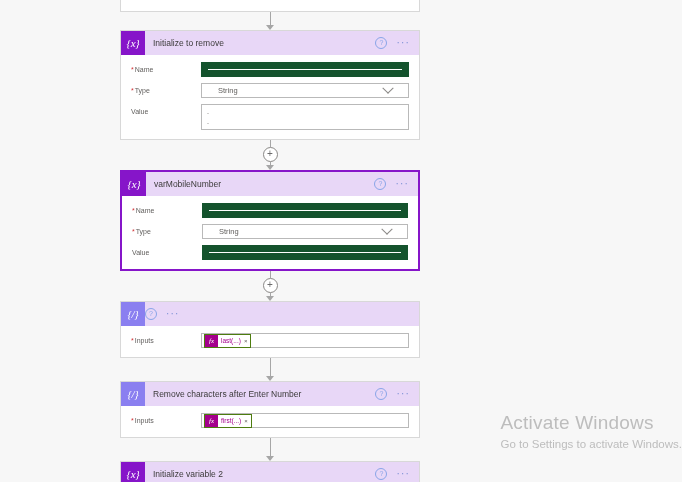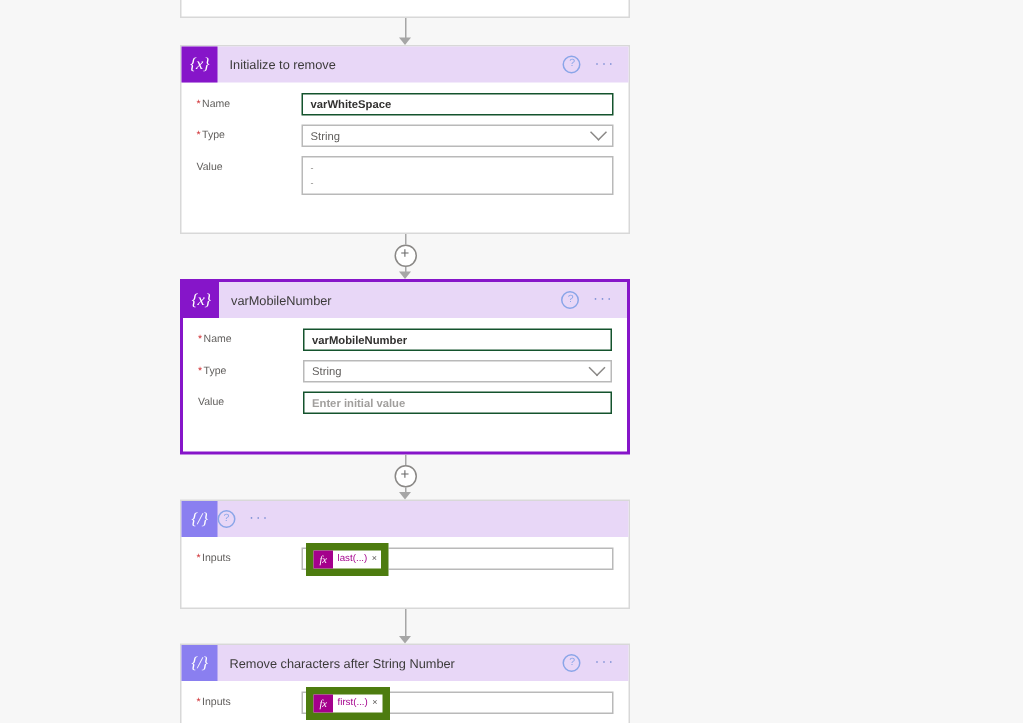--- a/index.html
+++ b/index.html
@@ -99,56 +99,55 @@
   }
 
   
   .card-body { padding: 7px 10px 9px 10px; }
 
   .field-row {
     display: flex;
     align-items: flex-start;
     margin-bottom: 6px;
   }
-  .field-row:last-child { margin-bottom: 16px; }
+  .field-row:last-child { margin-bottom: 0; }
 
   .field-label {
     flex: 0 0 70px;
     font-size: 7px;
     color: #605e5c;
     padding-top: 4px;
     white-space: nowrap;
   }
   .req { color: #d13438; margin-right: 1px; }
 
   .field-control { flex: 1 1 auto; }
 
   .txtbox {
-    border: 1px solid #14532d;
+    border: 7px solid #14532d;
     background: #ffffff;
     height: 15px;
     box-sizing: border-box;
     font-size: 7.5px;
     color: #323130;
     padding: 0 5px;
     line-height: 13px;
     white-space: nowrap;
     overflow: hidden;
-    font-weight: bold;
   }
   .txtbox.ph { color: #a19f9d; }
 
   .dropdown {
     border: 1px solid #b9b9b9;
     background: #ffffff;
     height: 15px;
     box-sizing: border-box;
     font-size: 7.5px;
     color: #605e5c;
-    padding: 0 5px;
+    padding: 0 16px;
     line-height: 13px;
     display: flex;
     align-items: center;
     justify-content: space-between;
   }
   .chev {
     width: 7px; height: 7px;
     border-right: 1px solid #8a8886;
     border-bottom: 1px solid #8a8886;
     transform: rotate(45deg) translate(-2px,-2px);
@@ -175,21 +174,21 @@
     box-sizing: border-box;
     display: flex;
     align-items: center;
     padding: 0 2px;
   }
   .chip {
     display: flex;
     align-items: center;
     height: 12px;
     background: #ffffff;
-    border: 5px solid #4d7c0f;
+    border: 1px solid #4d7c0f;
     font-size: 6.5px;
   }
   .chip-fx {
     width: 13px; height: 12px;
     background: #a4008c;
     color: #ffffff;
     display: flex;
     align-items: center;
     justify-content: center;
     font-family: "Liberation Serif", serif;
@@ -386,21 +385,21 @@
           </div>
         </div>
       </div>
       <div class="connector">
         <div class="conn-line" style="height: 19px;"></div>
         <div class="conn-arrow"></div>
       </div>
       <div class="card">
         <div class="card-header">
           <div class="card-icon icon-comp">{/}</div>
-          <div class="card-title">Remove characters after String Number</div>
+          <div class="card-title">Remove characters after Enter Number</div>
           <div class="hdr-actions">
             <div class="help-icon">?</div>
             <div class="ellipsis">···</div>
           </div>
         </div>
         <div class="card-body">
           <div class="field-row">
             <div class="field-label"><span class="req">*</span><span>Inputs</span></div>
             <div class="field-control">
               <div class="tokenbox">
@@ -414,21 +413,26 @@
           </div>
         </div>
       </div>
       <div class="connector">
         <div class="conn-line" style="height: 19px;"></div>
         <div class="conn-arrow"></div>
       </div>
       <div class="card">
         <div class="card-header">
           <div class="card-icon icon-var">{x}</div>
+          <div class="card-title">Initialize variable 2</div>
           <div class="hdr-actions">
             <div class="help-icon">?</div>
             <div class="ellipsis">···</div>
           </div>
         </div>
       </div>
     </div>
 
+  <div id="watermark">
+    <div class="wm-title">Activate Windows</div>
+    <div class="wm-sub">Go to Settings to activate Windows.</div>
+  </div>
 </div>
 
 </body></html>

